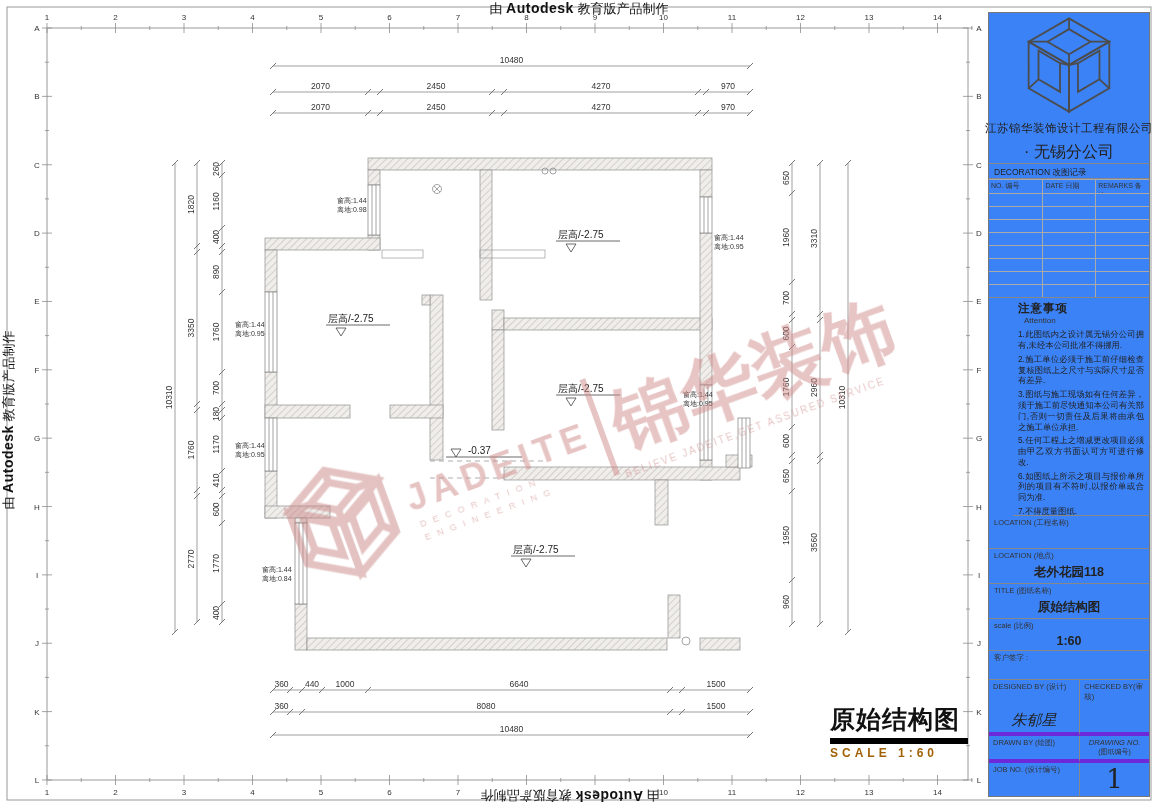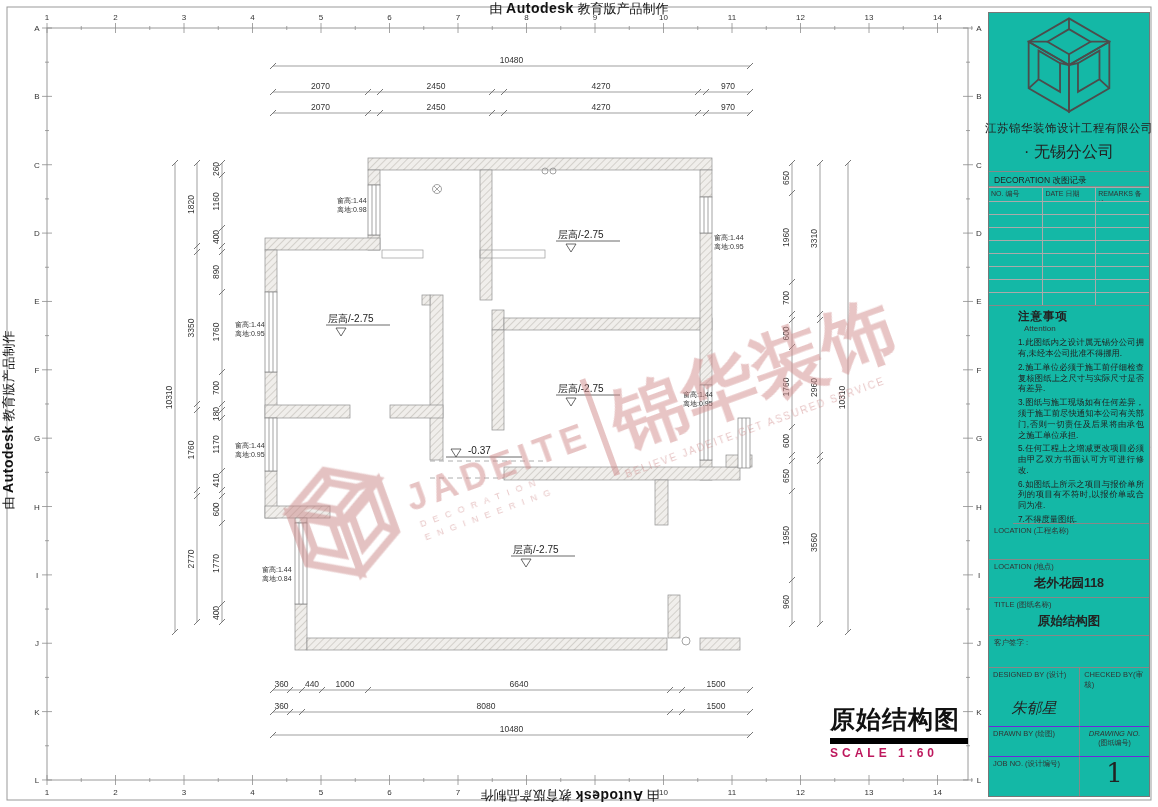--- a/index.html
+++ b/index.html
@@ -7,21 +7,21 @@
        font-family:"Liberation Sans",sans-serif;color:#222;}
   svg text{font-family:"Liberation Sans","DejaVu Sans",sans-serif;}
   .edge-text{position:absolute;font-size:13px;color:#111;white-space:nowrap;text-align:center;}
   .edge-text .brand{font-weight:bold;font-size:14px;letter-spacing:.5px;}
   #edge-top{left:449px;top:0px;width:260px;height:18px;}
   #edge-bottom{left:445px;top:786px;width:250px;height:18px;transform:rotate(180deg);}
   #edge-left{left:-120px;top:410px;width:260px;height:20px;transform:rotate(-90deg);}
   #edge-right{left:1012px;top:420px;width:260px;height:20px;transform:rotate(90deg);}
   
   #titleblock{position:absolute;left:988px;top:12px;width:160px;height:783px;
-    border:1px solid #777;background:#14b8a6;display:flex;flex-direction:column;font-size:8px;}
+    border:1px solid #777;background:#3b82f6;display:flex;flex-direction:column;font-size:8px;}
   .tb-sec{border-bottom:1px solid #888;position:relative;box-sizing:border-box;padding:2px 5px;}
   .tb-logo{height:158px;display:flex;flex-direction:column;align-items:center;justify-content:flex-start;border-bottom:1px solid #888;}
   .tb-company1{font-size:11.5px;letter-spacing:.5px;margin-top:4px;white-space:nowrap;}
   .tb-company2{font-size:16px;margin-top:6px;}
   .tb-rev-head{height:15px;font-size:8.5px;padding-top:3px;}
   #rev-table{border-bottom:1px solid #888;}
   .rev-row{display:grid;grid-template-columns:34% 33% 33%;}
   .rev-cell{border-right:1px solid #aaa;border-top:1px solid #aaa;height:10px;
     font-size:7px;color:#333;padding:1px 2px;overflow:hidden;}
   .rev-cell:last-child{border-right:none;}
@@ -32,32 +32,32 @@
   .tb-notes p{margin:0 0 3px 0;text-align:justify;}
   .tb-label{font-size:7.5px;color:#333;}
   .tb-value{text-align:center;font-size:12.5px;font-weight:bold;margin-top:3px;}
   .tb-proj{height:36px;}
   .tb-loc{height:38px;}
   .tb-title{height:38px;}
   .tb-scale{height:34px;}
   .tb-sign{height:32px;}
   .tb-date{height:30px;}
   .tb-grid{flex:1;display:grid;grid-template-columns:57% 43%;border-bottom:none;padding:0;}
-  .tb-cell{border-right:1px solid #888;border-bottom:1px solid #6d28d9;padding:2px 4px;position:relative;}
+  .tb-cell{border-right:1px solid #888;border-bottom:4px solid #6d28d9;padding:2px 4px;position:relative;}
   .tb-cell.noright{border-right:none;}
   .tb-cell.nobottom{border-bottom:none;}
   .sig{font-family:"DejaVu Serif",serif;font-style:italic;font-size:15px;text-align:center;margin-top:19px;}
   .bigno{font-size:26px;text-align:center;line-height:1.1;font-family:"DejaVu Serif",serif;}
   .dwgno-sub{font-size:7px;text-align:center;color:#333;}
   .dwg-label{text-align:center;font-style:italic;}
   
   #drawtitle{position:absolute;left:830px;top:703px;width:138px;}
   #drawtitle .t{font-size:25px;font-weight:bold;color:#111;letter-spacing:1px;white-space:nowrap;}
   #drawtitle .bar{height:6px;background:#000;margin-top:2px;}
-  #drawtitle .s{font-size:12px;color:#be185d;letter-spacing:4px;margin-top:2px;font-weight:bold;}
+  #drawtitle .s{font-size:12px;color:#a16207;letter-spacing:4px;margin-top:2px;font-weight:bold;}
 </style>
 </head>
 <body>
 
 
 
 
 <svg id="sheet" width="1158" height="807" viewBox="0 0 1158 807">
   <defs>
     <pattern id="hatch" patternUnits="userSpaceOnUse" width="5" height="5" patternTransform="rotate(45)">
@@ -646,20 +646,24 @@
     <div class="tb-label">LOCATION (工程名称)</div>
   </div>
   <div class="tb-sec tb-loc">
     <div class="tb-label">LOCATION (地点)</div>
     <div class="tb-value">老外花园118</div>
   </div>
   <div class="tb-sec tb-title">
     <div class="tb-label">TITLE (图纸名称)</div>
     <div class="tb-value">原始结构图</div>
   </div>
+  <div class="tb-sec tb-scale">
+    <div class="tb-label">scale (比例)</div>
+    <div class="tb-value">1:60</div>
+  </div>
   <div class="tb-sec tb-sign">
     <div class="tb-label">客户签字 :</div>
   </div>
   <div class="tb-sec tb-grid">
     <div class="tb-cell">
       <div class="tb-label">DESIGNED BY (设计)</div>
       <div class="sig">朱郁星</div>
     </div>
     <div class="tb-cell noright">
       <div class="tb-label">CHECKED BY(审核)</div>

